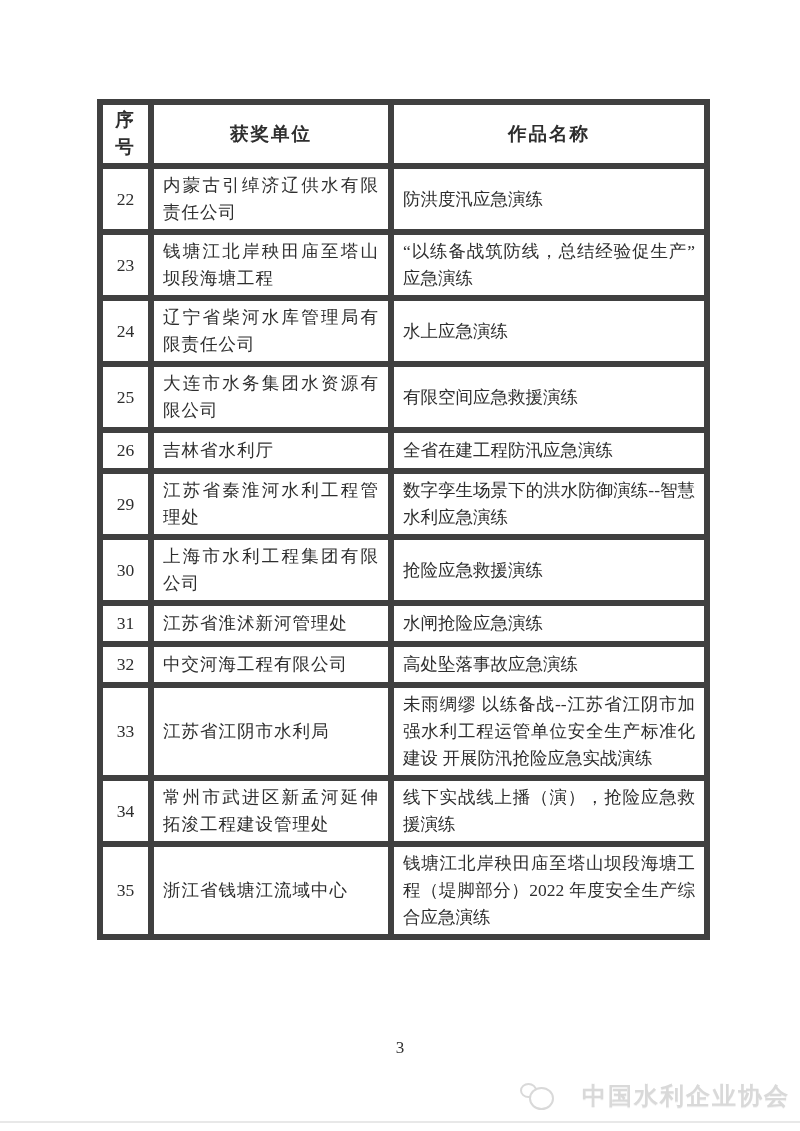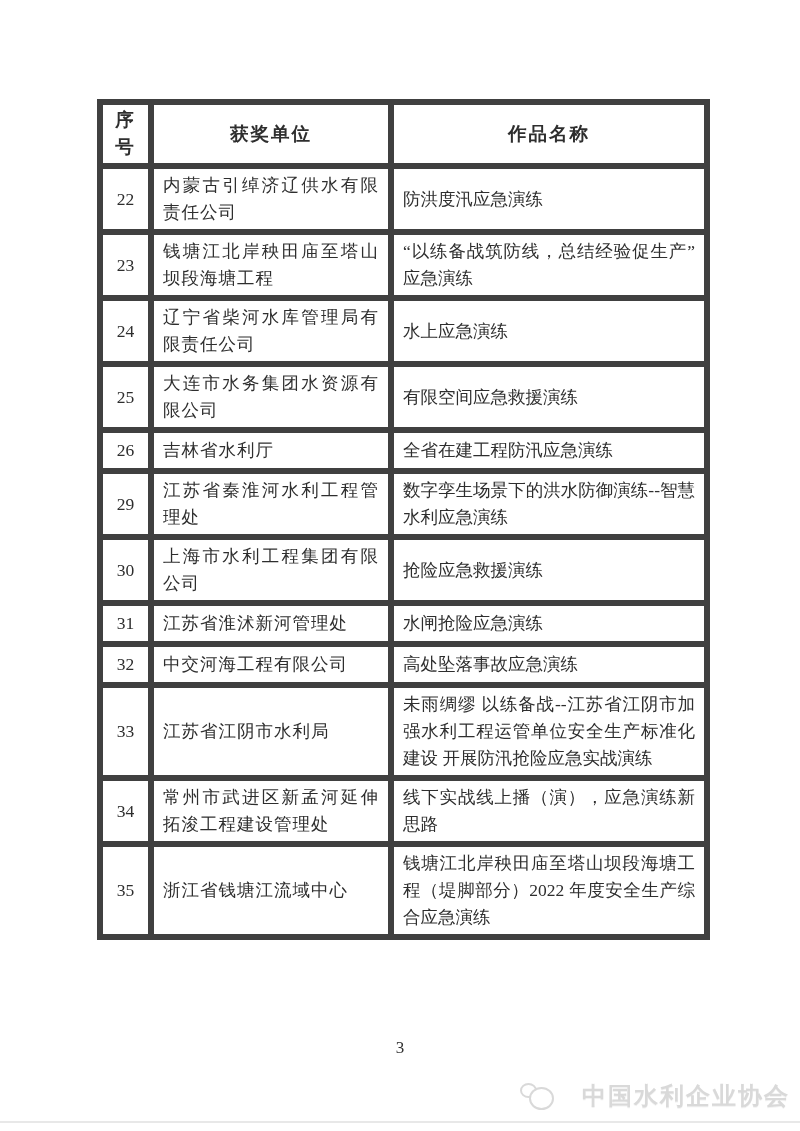--- a/index.html
+++ b/index.html
@@ -121,21 +121,21 @@
     <td class="col-work">高处坠落事故应急演练</td>
   </tr>
         <tr>
     <td class="col-no">33</td>
     <td class="col-unit">江苏省江阴市水利局</td>
     <td class="col-work">未雨绸缪 以练备战--江苏省江阴市加强水利工程运管单位安全生产标准化建设 开展防汛抢险应急实战演练</td>
   </tr>
         <tr>
     <td class="col-no">34</td>
     <td class="col-unit">常州市武进区新孟河延伸拓浚工程建设管理处</td>
-    <td class="col-work">线下实战线上播（演），应急演练新思路</td>
+    <td class="col-work">线下实战线上播（演），抢险应急救援演练</td>
   </tr>
         <tr>
     <td class="col-no">35</td>
     <td class="col-unit">浙江省钱塘江流域中心</td>
     <td class="col-work">钱塘江北岸秧田庙至塔山坝段海塘工程（堤脚部分）2022 年度安全生产综合应急演练</td>
   </tr>
       </tbody>
   </table>
 </div>
 

